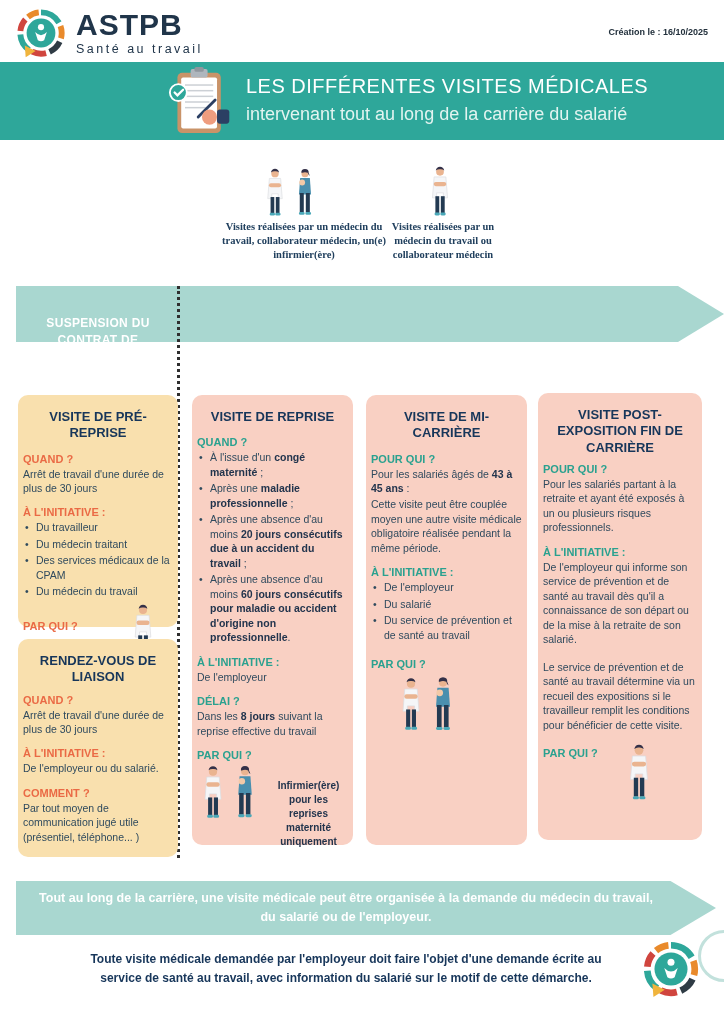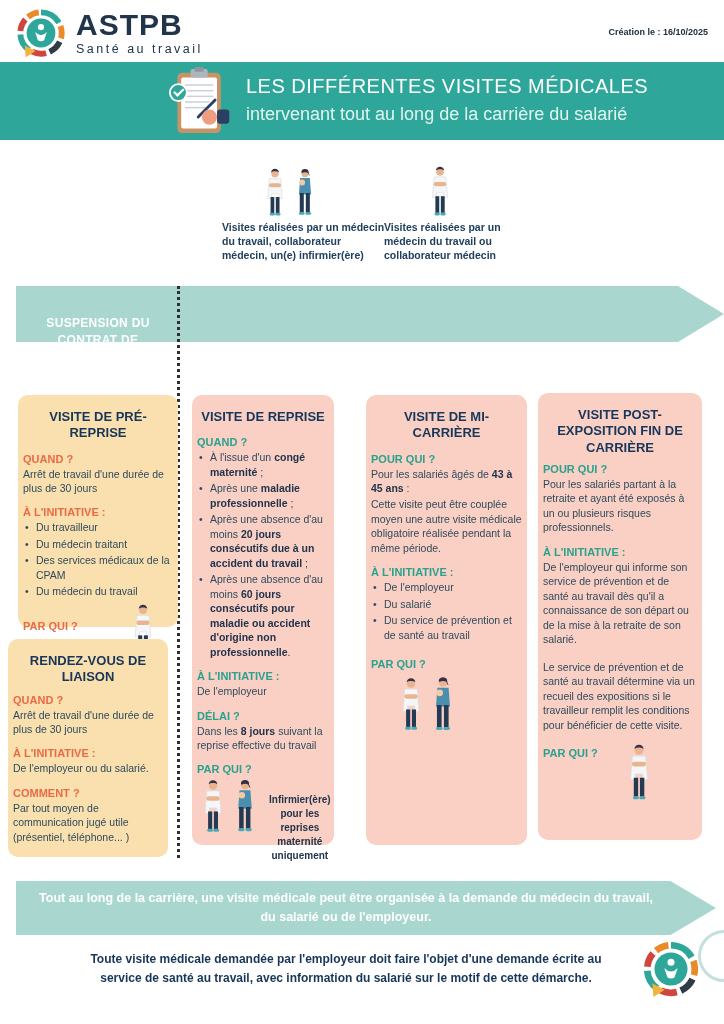--- a/index.html
+++ b/index.html
@@ -13,21 +13,21 @@
   .brand-text .brand { font-size:30px; font-weight:bold; color:#20354a; letter-spacing:1px; line-height:1; }
   .brand-text .brand-sub { font-size:12.5px; color:#20354a; letter-spacing:2.5px; margin-top:2px; }
   .creation { position:absolute; right:16px; top:27px; font-size:9px; font-weight:bold; color:#22303c; }
   
   .banner { position:absolute; left:0; top:62px; width:724px; height:78px; background:#2ea79a; }
   .banner-icon { position:absolute; left:168px; top:4px; }
   .banner-title { position:absolute; left:246px; top:13px; font-size:20px; color:#ffffff; letter-spacing:.5px; }
   .banner-subtitle { position:absolute; left:246px; top:42px; font-size:18px; color:#e2f4f0; }
   
   .legend-fig { position:absolute; display:flex; align-items:flex-end; gap:2px; }
-  .legend-cap { position:absolute; font-size:10.5px; font-weight:bold; color:#21405e; text-align:left; line-height:1.35; }
+  .legend-cap { position:absolute; font-size:10.5px; font-weight:bold; color:#21405e; text-align:center; line-height:1.35;font-family:Liberation Serif, serif; }
   
   .t-arrow { position:absolute; left:16px; top:286px; width:708px; height:56px; background:#a9d7d0;
     clip-path:polygon(0 0, 93.5% 0, 100% 50%, 93.5% 100%, 0 100%); }
   .t-left { position:absolute; left:30px; top:315px; width:136px; text-align:center;
     font-size:12px; font-weight:bold; color:#ffffff; line-height:1.45; letter-spacing:.3px; }
   .t-right { position:absolute; left:185px; top:307px; width:500px; text-align:center;
     font-size:12px; font-weight:bold; color:#ffffff; letter-spacing:.3px; }
   .dotted-divider { position:absolute; left:177px; top:286px; height:572px; width:0;
     border-left:3px dotted #2f2f2f; }
   
@@ -171,31 +171,31 @@
         <path d="M11 13 L25 13 L27 38 L22 38 L22 32 L14 32 L14 38 L9 38 Z" fill="#f5f6f8" stroke="#dcdde0" stroke-width="0.8"></path>
         <rect x="10.5" y="19" width="15" height="5" rx="2.5" fill="#eab490"></rect>
         <rect x="12.5" y="36" width="4.6" height="20" fill="#233a52"></rect>
         <rect x="19" y="36" width="4.6" height="20" fill="#233a52"></rect>
         <rect x="11.5" y="55.5" width="6.4" height="3.4" rx="1.6" fill="#4aa8b8"></rect>
         <rect x="18.4" y="55.5" width="6.4" height="3.4" rx="1.6" fill="#4aa8b8"></rect>
       </svg>
     </div>
   </div>
 
-  <div class="card yellow" style="left:8px; top:639px; width:160px; height:218px;">
+  <div class="card yellow" style="left:18px; top:639px; width:160px; height:218px;">
     <div class="card-title">RENDEZ-VOUS DE LIAISON</div>
     <div class="h-orange" style="margin-top:8px;">QUAND ?</div>
     <div class="body-txt">Arrêt de travail d'une durée de plus de 30 jours</div>
     <div class="h-orange">À L'INITIATIVE :</div>
     <div class="body-txt">De l'employeur ou du salarié.</div>
     <div class="h-orange">COMMENT ?</div>
     <div class="body-txt">Par tout moyen de communication jugé utile (présentiel, téléphone... )</div>
   </div>
 
-  <div class="card pink" style="left:192px; top:395px; width:142px; height:450px;">
+  <div class="card pink" style="left:192px; top:395px; width:161px; height:450px;">
     <div class="card-title">VISITE DE REPRISE</div>
     <div class="h-teal">QUAND ?</div>
     <ul class="blts">
       <li class="blt"><span>À l'issue d'un </span><b>congé maternité</b><span> ;</span></li>
       <li class="blt"><span>Après une </span><b>maladie professionnelle</b><span> ;</span></li>
       <li class="blt"><span>Après une absence d'au moins </span><b>20 jours consécutifs due à un accident du travail</b><span> ;</span></li>
       <li class="blt"><span>Après une absence d'au moins </span><b>60 jours consécutifs pour maladie ou accident d'origine non professionnelle</b><span>.</span></li>
     </ul>
     <div class="h-teal">À L'INITIATIVE :</div>
     <div class="body-txt">De l'employeur</div>

